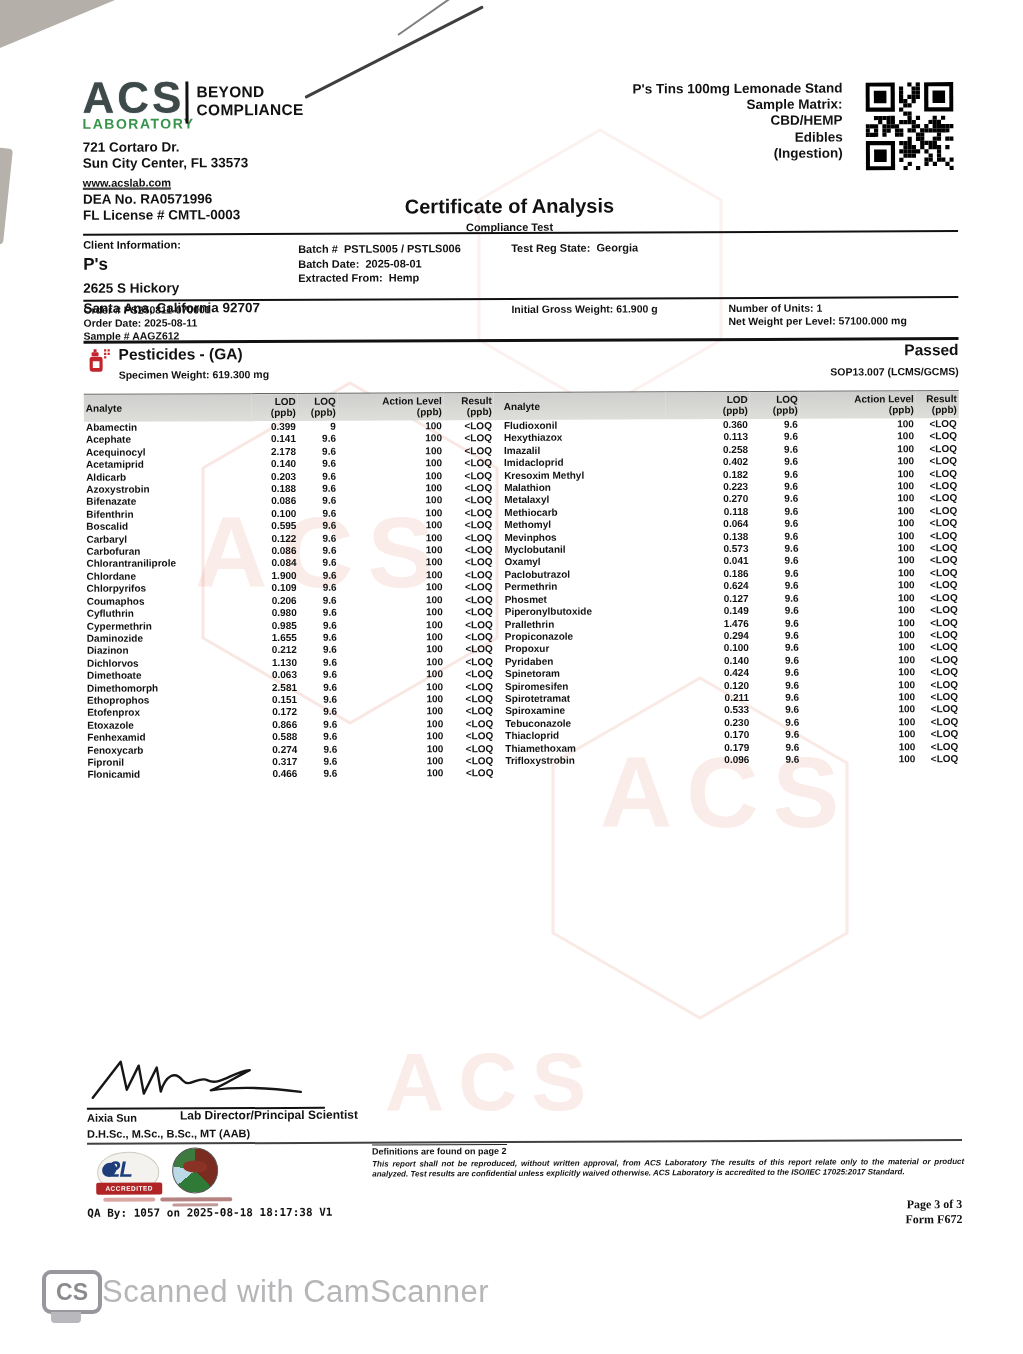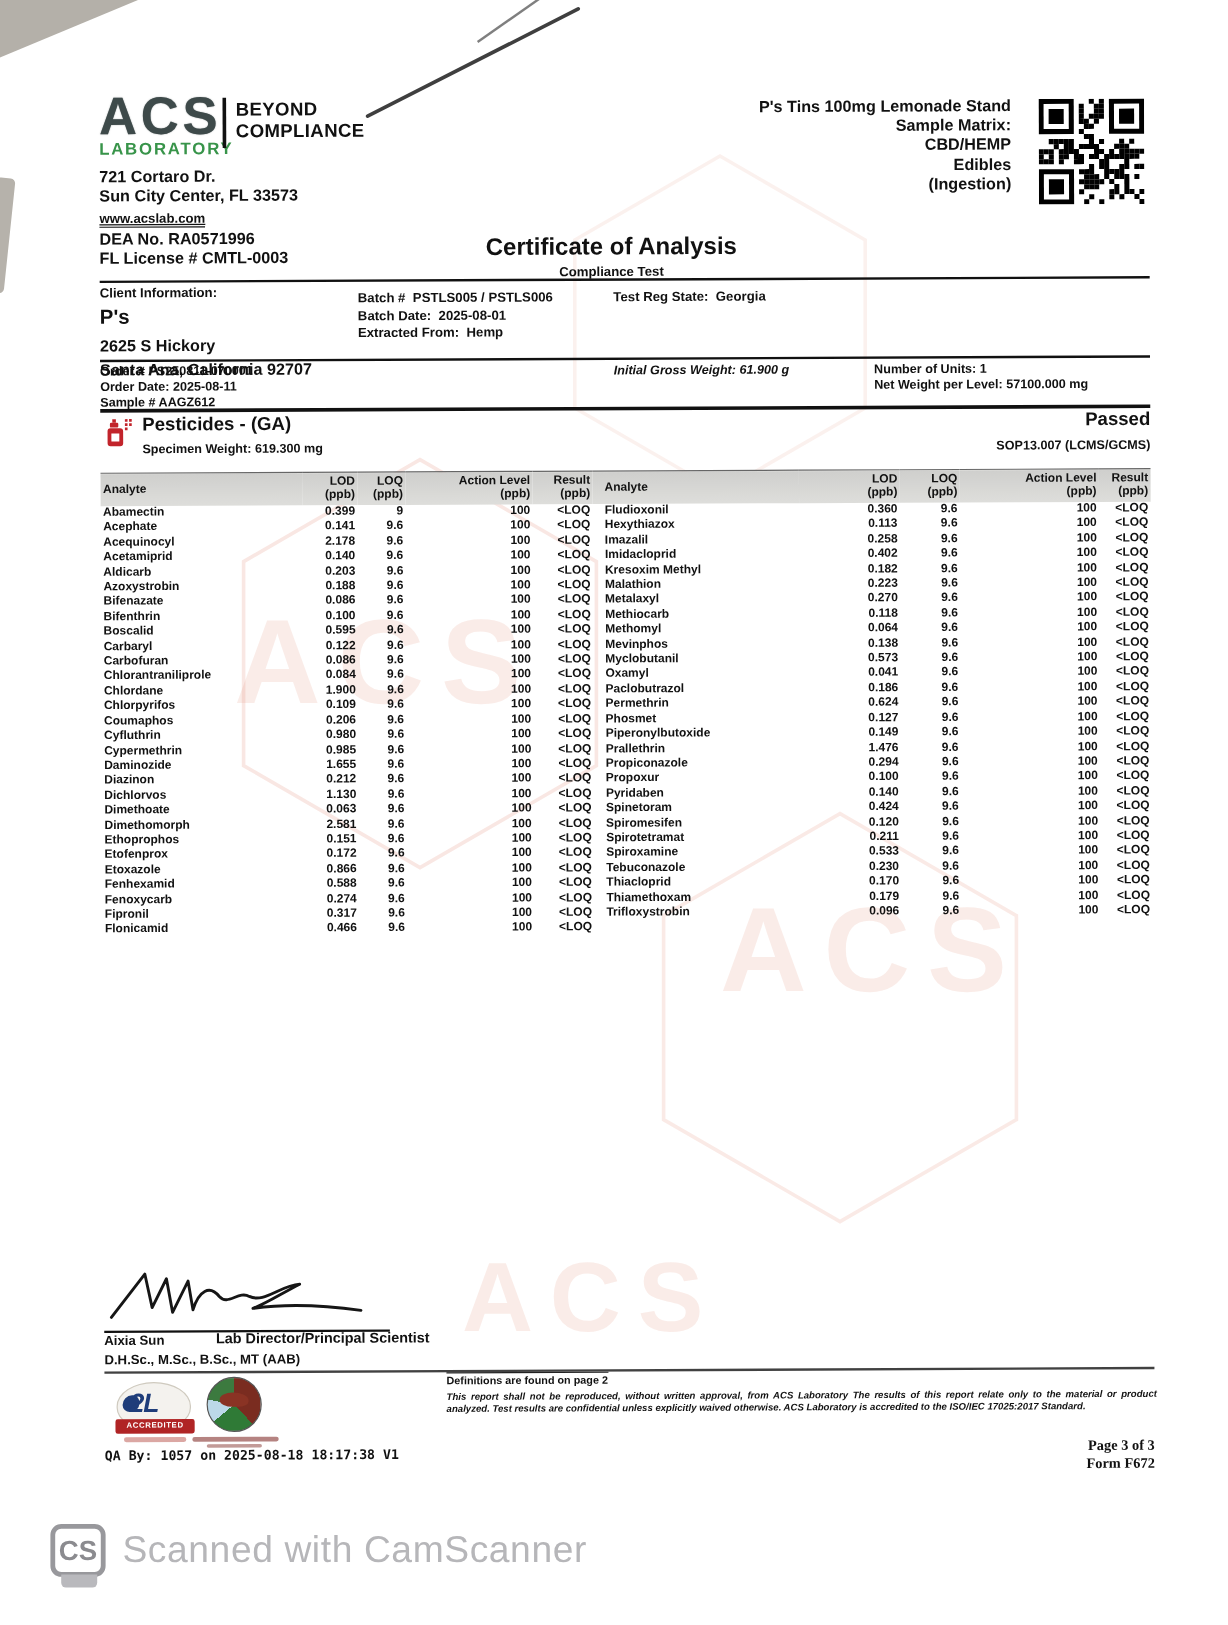--- a/index.html
+++ b/index.html
@@ -80,21 +80,21 @@
   .defs-block { position:absolute; left:370px; top:1140px; width:592px; }
   .defs-title { font-size:9px; font-weight:700; border-top:1.5px solid #222; padding-top:1px; display:inline-block; }
   .disclaimer { font-size:8px; font-style:italic; font-weight:600; line-height:1.3; margin-top:1px; text-align:justify; }
 
   .qa-line { position:absolute; left:85px; top:1205px; font-family:"DejaVu Sans Mono", monospace; font-size:11px; font-weight:700; }
   .pageinfo { position:absolute; left:760px; top:1199px; width:200px; text-align:right; font-size:12px; font-weight:700; line-height:1.25;font-family:Liberation Serif, serif; }
 
   
   .cs-bar { position:absolute; left:0; top:1252px; width:1023px; height:102px; background:#fff; }
   .cs-logo { position:absolute; left:42px; top:18px; width:48px; height:54px; }
-  .cs-box { width:46px; height:44px; border:4.5px solid #98989c; border-radius:9px; display:flex; align-items:center; justify-content:center;
+  .cs-box { width:60px; height:44px; border:4.5px solid #98989c; border-radius:9px; display:flex; align-items:center; justify-content:center;
     font-size:23px; font-weight:800; color:#8b8b8f; background:#fff; }
   .cs-tab { width:30px; height:11px; background:#b9b9bd; margin:-2px auto 0 auto; border-radius:0 0 4px 4px; }
   .cs-text { position:absolute; left:102px; top:22px; font-size:31px; color:#b6b6b9; letter-spacing:.5px; }
 </style>
 </head>
 <body>
 
 <div class="stage">
 
   <div class="wm-txt" style="left:195px; top:495px; font-size:100px;">ACS</div>
@@ -295,21 +295,21 @@
     <div class="abs txt11" style="left:513px; top:241px;">
       <span class="b">Test Reg State:</span>&nbsp; <span>Georgia</span>
     </div>
     <div class="hr" style="top:298px; height:2px;"></div>
 
     <div class="abs txt10" style="left:85px; top:302px;">
       <div><span class="b">Order #</span> <span>PS250811-070001</span></div>
       <div><span class="b">Order Date:</span> <span>2025-08-11</span></div>
       <div><span class="b">Sample #</span> <span>AAGZ612</span></div>
     </div>
-    <div class="abs txt10" style="left:513px; top:303px;font-style:italic;">
+    <div class="abs txt10" style="left:513px; top:303px;">
       <span class="b">Initial Gross Weight:</span> <span>61.900 g</span>
     </div>
     <div class="abs txt10" style="left:730px; top:303px;">
       <div><span class="b">Number of Units:</span> <span>1</span></div>
       <div><span class="b">Net Weight per Level:</span> <span>57100.000 mg</span></div>
     </div>
     <div class="hr" style="top:339px; height:2.5px;"></div>
 
     <svg class="pest-icon" viewBox="0 0 26 26">
       <rect x="3" y="9" width="13" height="15" rx="2.5" fill="#c2242b"></rect>

